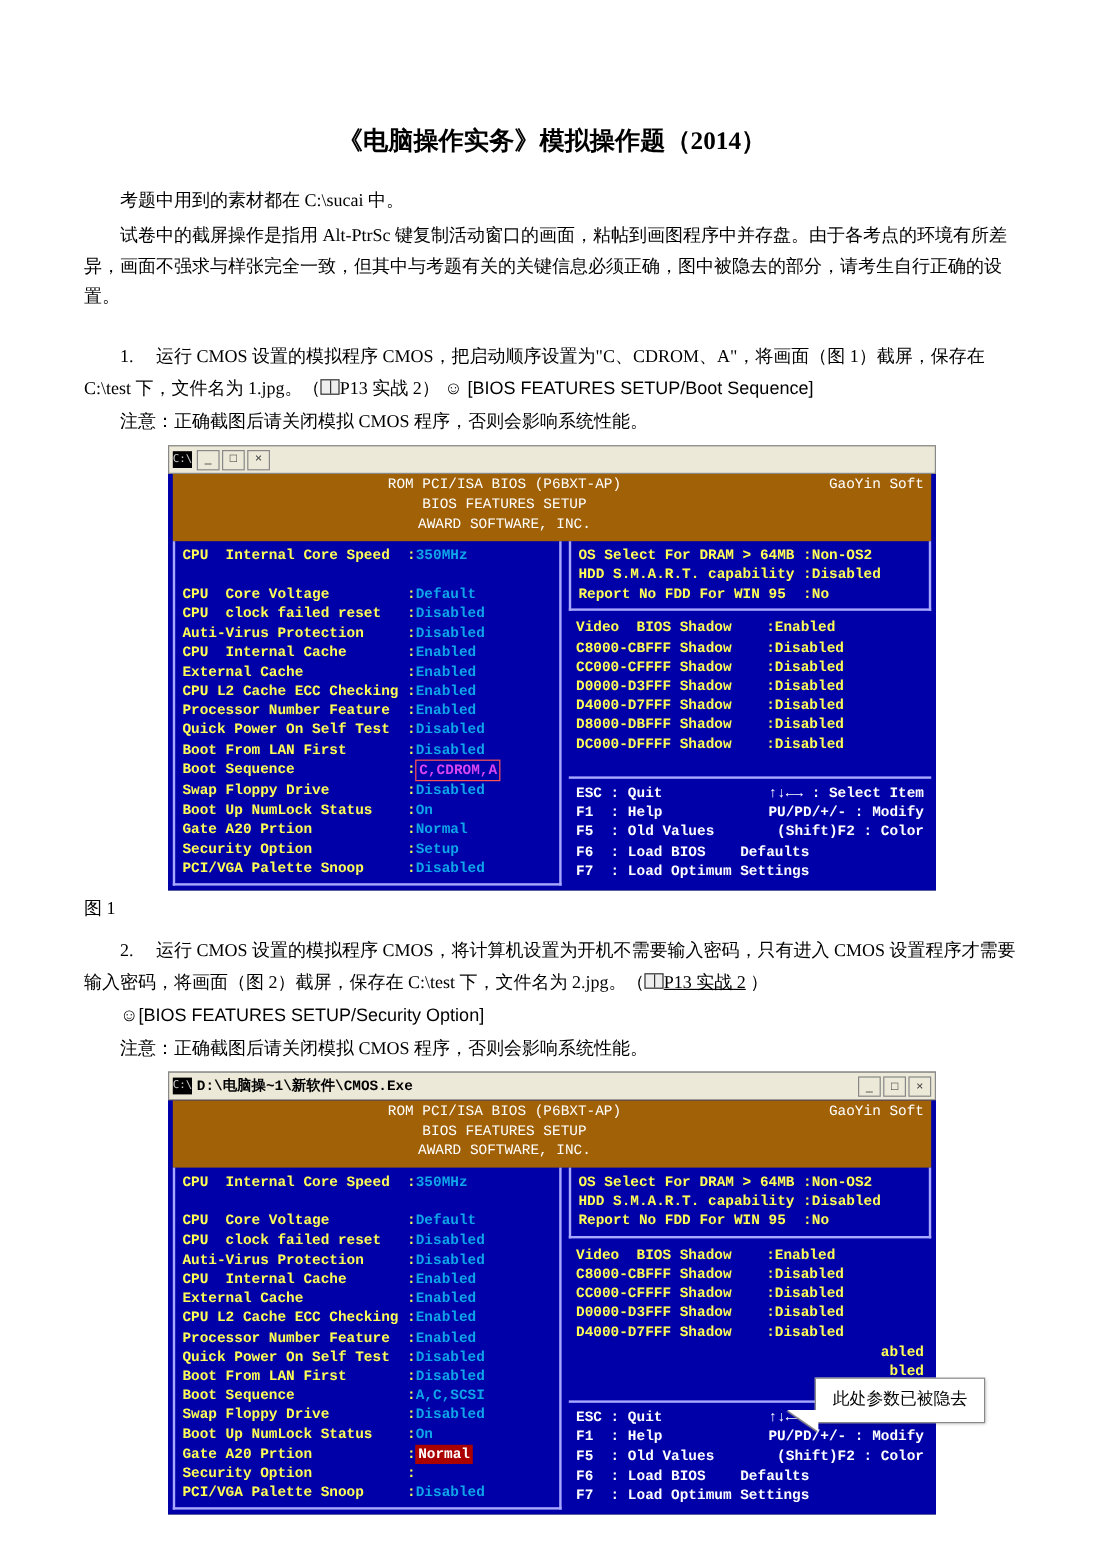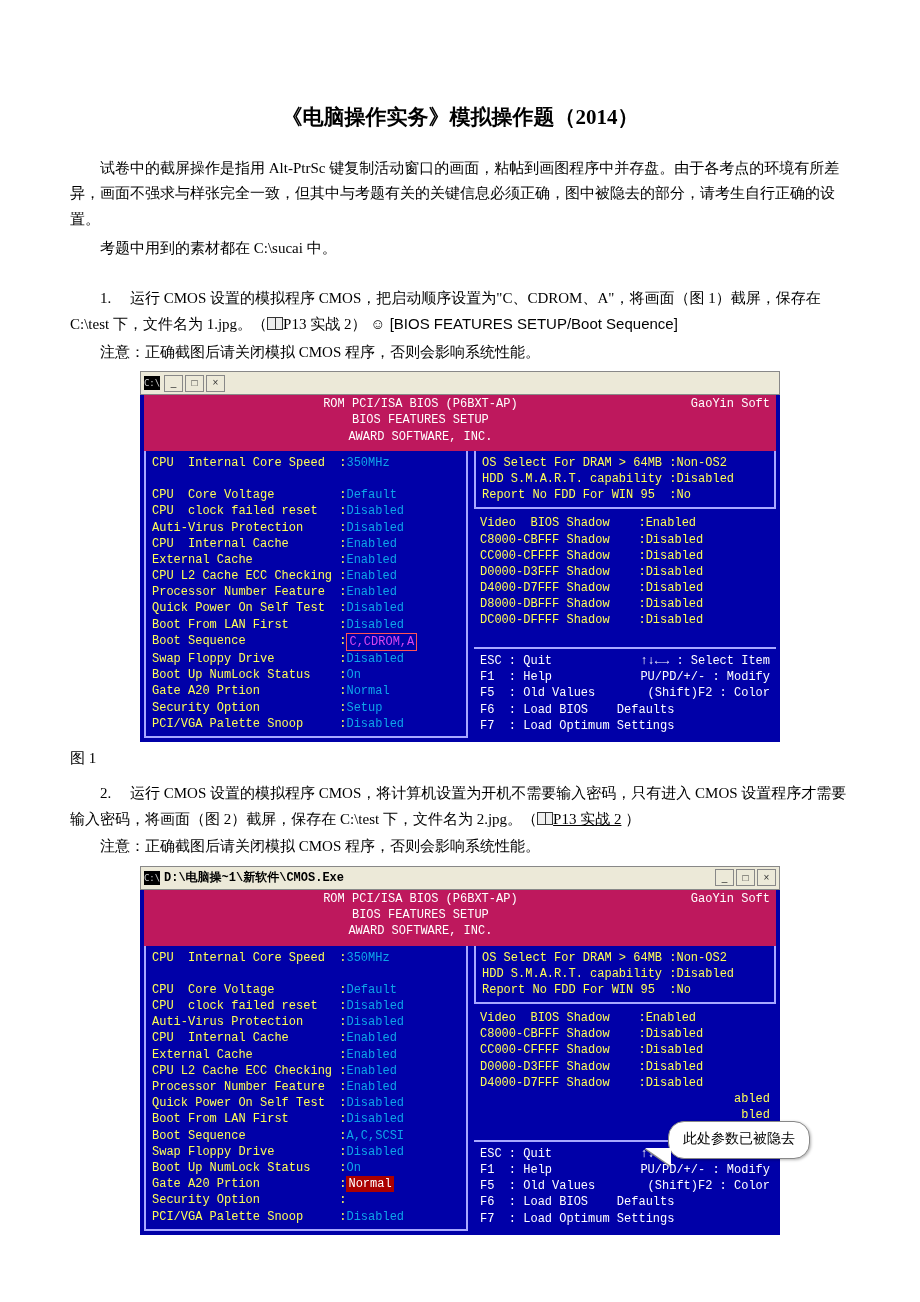--- a/index.html
+++ b/index.html
@@ -80,27 +80,27 @@
     border: 1px solid #888;
     font-size: 10px;
     display: flex; align-items: center; justify-content: center;
     font-family: Arial, sans-serif;
     color: #333;
   }
   .bios-header {
     display: flex;
     padding: 1px 6px 6px 6px;
     color: #fff;
-    background: #be185d;
+    background: #a16207;
   }
   .bios-header .center { flex: 1; text-align: center; white-space: pre; color: #fff; }
   .bios-header .right { color: #fff; padding-top: 0; }
 
   .bios-body-inner { background: #0000a8; padding: 0 4px 4px 4px; }
-  .cols { display: flex; gap: 6px; }
+  .cols { display: flex; gap: 6px; font-weight: bold; }
   .col-left { flex: 1.02; }
   .col-right { flex: 1; display: flex; flex-direction: column; }
   .col-left-border {
     border: 2px double #a8a8ff;
     border-top-width: 0;
     padding: 4px 6px;
   }
   .row { display: flex; }
   .row .label { color: #ffff55; white-space: pre; }
   .row .val { color: #0ea5e9; }
@@ -121,27 +121,27 @@
   .right-bot .row .label, .right-bot .row .val, .right-bot .row .sep { color: #fff; }
   .right-top .row .label, .right-mid .row .label,
   .right-top .row .sep, .right-mid .row .sep { color: #ffff55; }
   .right-top .row .val, .right-mid .row .val { color: #ffff55; }
   .val-red-box { border: 1px solid #ff5555; padding: 0 2px; color: #d946ef; }
 
   
   .callout-wrap { position: relative; }
   .callout {
     position: absolute;
-    right: 40px;
+    right: 29px;
     bottom: 76px;
     background: #fff;
     color: #000;
     border: 1px solid #888;
-    border-radius: 16px;
-    font-family: Liberation Mono, monospace;
+    border-radius: 0;
+    font-family: Liberation Serif, serif;
     font-size: 14px;
     padding: 6px 14px;
     box-shadow: 1px 1px 3px rgba(0,0,0,0.3);
   }
   .callout::after {
     content: "";
     position: absolute;
     left: -24px;
     bottom: -8px;
     width: 0; height: 0;
@@ -150,22 +150,22 @@
     filter: drop-shadow(-1px 1px 0 #888);
   }
 </style>
 </head>
 <body>
 
 <div class="page">
 
   <h1>《电脑操作实务》模拟操作题（2014）</h1>
 
+  <p class="para">考题中用到的素材都在 C:\sucai 中。</p>
   <p class="para">试卷中的截屏操作是指用 Alt-PtrSc 键复制活动窗口的画面，粘帖到画图程序中并存盘。由于各考点的环境有所差异，画面不强求与样张完全一致，但其中与考题有关的关键信息必须正确，图中被隐去的部分，请考生自行正确的设置。</p>
-  <p class="para">考题中用到的素材都在 C:\sucai 中。</p>
 
   <div class="q-block">
     <p class="q-line">
       <span>1.</span>
       &nbsp;&nbsp;&nbsp;
       <span>运行 CMOS 设置的模拟程序 CMOS，把启动顺序设置为"C、CDROM、A"，将画面（图 1）截屏，保存在 C:\test 下，文件名为 1.jpg。（</span><span class="book-icon"></span><span>P13 实战 2</span><span>）    </span>
       <span class="smile">☺ [BIOS FEATURES SETUP/Boot Sequence]</span>
     </p>
     <p class="q-line">注意：正确截图后请关闭模拟 CMOS 程序，否则会影响系统性能。</p>
   </div>
@@ -350,20 +350,21 @@
     </div>
   </div>
   <div class="fig-caption">图 1</div>
 
   <div class="q-block" style="margin-top:4px">
     <p class="q-line">
       <span>2.</span>
       &nbsp;&nbsp;&nbsp;
       <span>运行 CMOS 设置的模拟程序 CMOS，将计算机设置为开机不需要输入密码，只有进入 CMOS 设置程序才需要输入密码，将画面（图 2）截屏，保存在 C:\test 下，文件名为 2.jpg。（</span><span class="book-icon"></span><span style="text-decoration:underline">P13 实战 2</span><span> ）</span>
     </p>
+    <p class="q-line smile">☺[BIOS FEATURES SETUP/Security Option]</p>
     <p class="q-line">注意：正确截图后请关闭模拟 CMOS 程序，否则会影响系统性能。</p>
   </div>
 
   <div class="callout-wrap">
     <div class="bios-win">
       <div class="titlebar">
         <span class="cmd-icon">C:\</span>
         <span class="path">D:\电脑操~1\新软件\CMOS.Exe</span>
         <div class="win-btns">
           <div class="win-btn">_</div>

